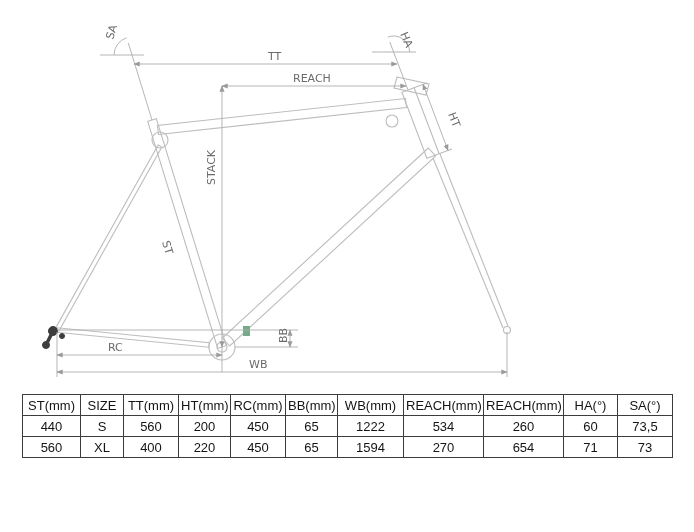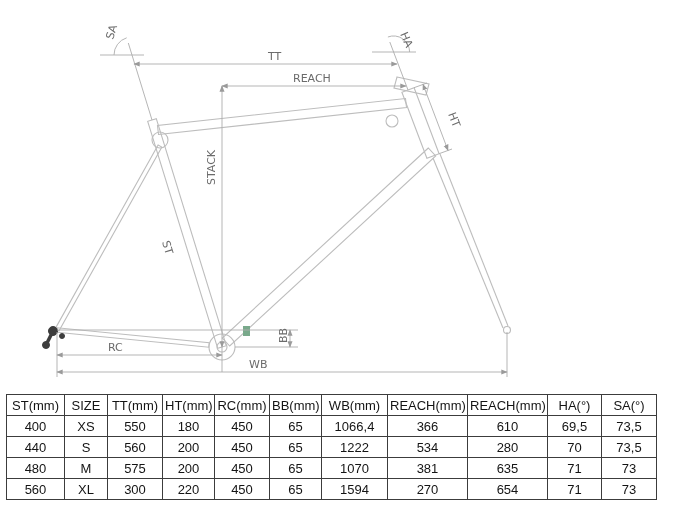--- a/index.html
+++ b/index.html
@@ -1,20 +1,20 @@
 <!DOCTYPE html>
 <html><head>
 <meta charset="utf-8">
 <style>
   * { margin:0; padding:0; box-sizing:border-box; }
   html, body { width:694px; height:532px; background:#ffffff; font-family:"Liberation Sans", sans-serif; }
   .page { position:relative; width:694px; height:532px; overflow:hidden; background:#fff; }
   .diagram-wrap { position:absolute; top:0; left:0; width:694px; height:392px; }
   svg text { font-family:"DejaVu Sans", sans-serif; font-size:11px; fill:#6b6b6b; }
-  .spec-table { position:absolute; left:6px; top:394px; width:650px; border-collapse:collapse; table-layout:fixed; }
+  .spec-table { position:absolute; left:22px; top:394px; width:650px; border-collapse:collapse; table-layout:fixed; }
   .spec-table th, .spec-table td {
     border:1px solid #3c3c3c; font-size:13px; font-weight:400; color:#141414;
     text-align:center; vertical-align:middle; padding:2px 2px; height:21px; white-space:nowrap;
     font-family:"Liberation Sans", sans-serif;
   }
 </style>
 </head>
 <body>
 
 <div class="page">
@@ -121,62 +121,36 @@
         <th>BB(mm)</th>
         <th>WB(mm)</th>
         <th>REACH(mm)</th>
         <th>REACH(mm)</th>
         <th>HA(°)</th>
         <th>SA(°)</th>
       </tr>
     </thead>
     <tbody>
       <tr>
-        <td>400</td>
-        <td>XS</td>
-        <td>550</td>
-        <td>180</td>
-        <td>450</td>
-        <td>65</td>
-        <td>1066,4</td>
-        <td>366</td>
-        <td>610</td>
-        <td>69,5</td>
-        <td>73,5</td>
-      </tr>
-      <tr>
         <td>440</td>
         <td>S</td>
         <td>560</td>
         <td>200</td>
         <td>450</td>
         <td>65</td>
         <td>1222</td>
         <td>534</td>
-        <td>280</td>
-        <td>70</td>
+        <td>260</td>
+        <td>60</td>
         <td>73,5</td>
-      </tr>
-      <tr>
-        <td>480</td>
-        <td>M</td>
-        <td>575</td>
-        <td>200</td>
-        <td>450</td>
-        <td>65</td>
-        <td>1070</td>
-        <td>381</td>
-        <td>635</td>
-        <td>71</td>
-        <td>73</td>
       </tr>
       <tr>
         <td>560</td>
         <td>XL</td>
-        <td>300</td>
+        <td>400</td>
         <td>220</td>
         <td>450</td>
         <td>65</td>
         <td>1594</td>
         <td>270</td>
         <td>654</td>
         <td>71</td>
         <td>73</td>
       </tr>
     </tbody>

